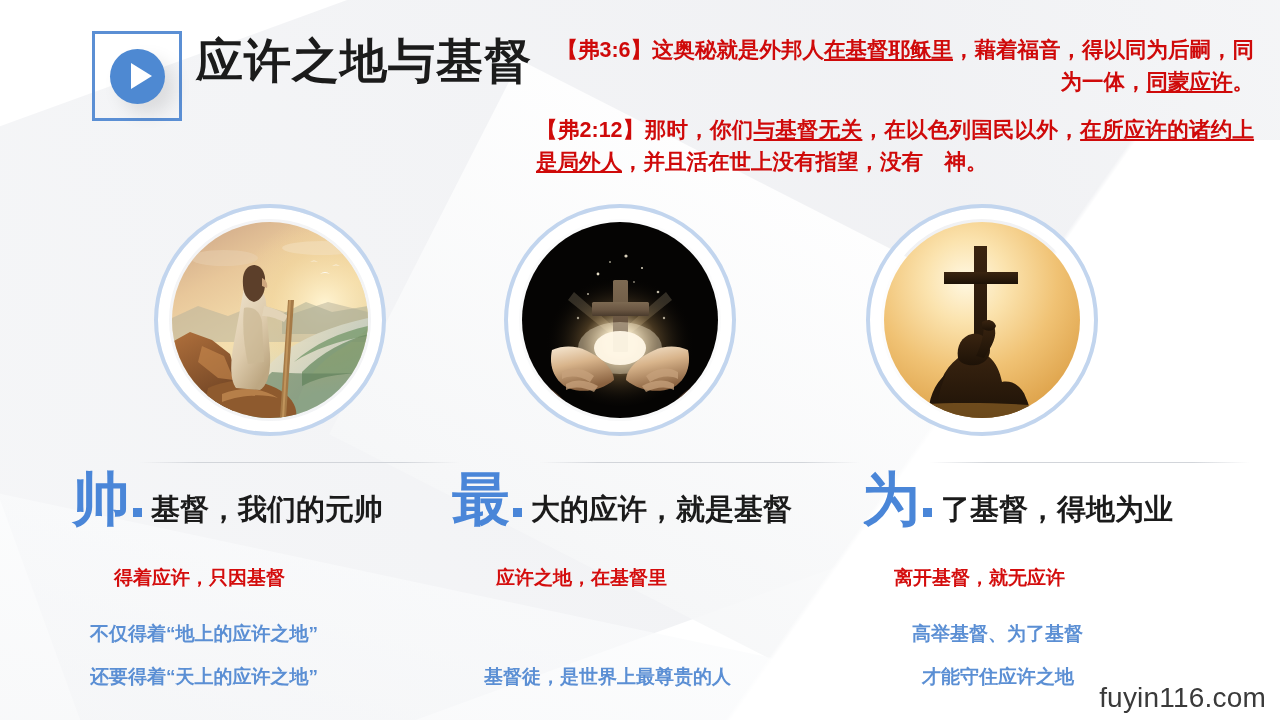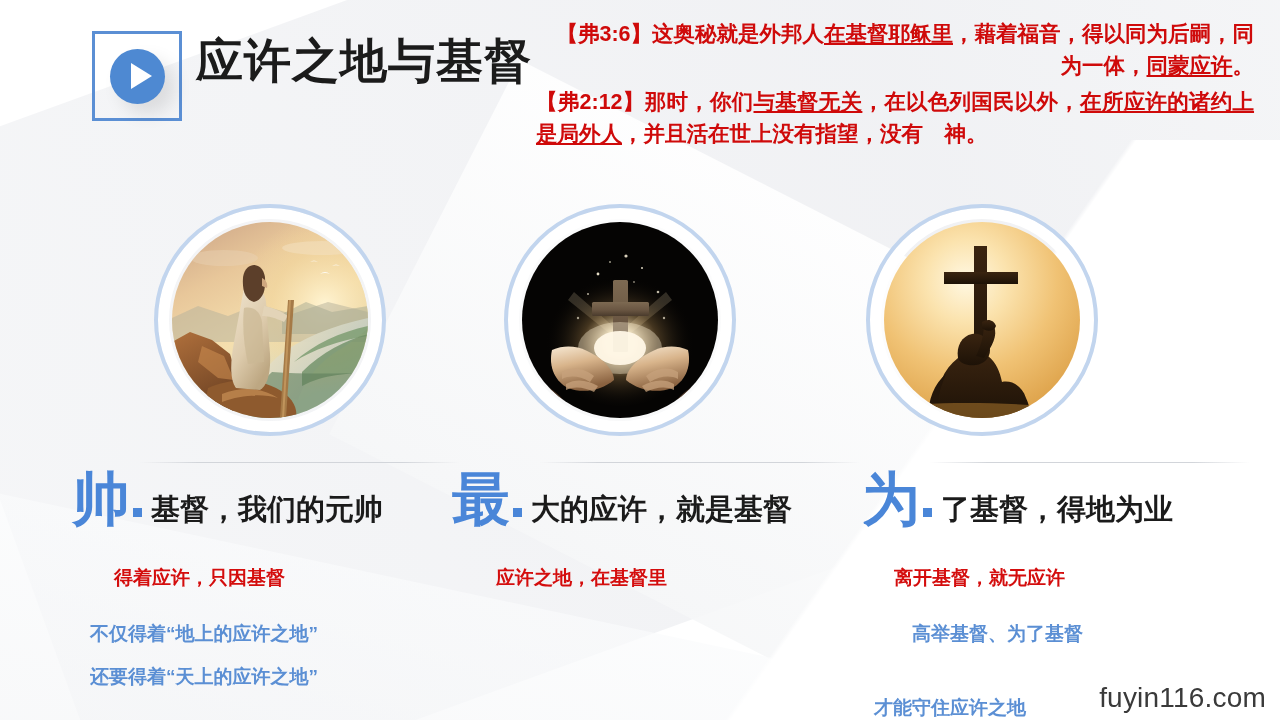--- a/index.html
+++ b/index.html
@@ -95,21 +95,21 @@
   .scripture {
     position: absolute;
     left: 536px; top: 18px;
     width: 718px;
     color: #cf0a0a;
     font-size: 21.5px;
     font-weight: 700;
     line-height: 32px;
     text-align: justify;
   }
-  .scripture p { margin: 0 0 4px 0; }
+  .scripture p { margin: 16px 0 4px 0; }
   .scripture .u { text-decoration: underline; text-underline-offset: 2px; }
   .scripture .v1 { text-align: right; }
 
   
   .photo-wrap {
     position: absolute;
     width: 196px; height: 196px;
   }
   .photo-ring {
     position: absolute;
@@ -408,20 +408,21 @@
     <span class="big">为</span>
     <span class="dot"></span>
     <span class="rest">了基督，得地为业</span>
   </div>
 
   <div class="col-head" style="left:114px; top:565px;">得着应许，只因基督</div>
   <div class="col-line" style="left:90px; top:621px;">不仅得着“地上的应许之地”</div>
   <div class="col-line" style="left:90px; top:664px;">还要得着“天上的应许之地”</div>
 
   <div class="col-head" style="left:496px; top:565px;">应许之地，在基督里</div>
+  <div class="col-line" style="left:484px; top:664px;">基督徒，是世界上最尊贵的人</div>
 
   <div class="col-head" style="left:894px; top:565px;">离开基督，就无应许</div>
   <div class="col-line" style="left:912px; top:621px;">高举基督、为了基督</div>
-  <div class="col-line" style="left:874px; top:664px;margin-top:31px;">才能守住应许之地</div>
+  <div class="col-line" style="left:922px; top:664px;">才能守住应许之地</div>
 
   <div class="watermark">fuyin116.com</div>
 
 </div>
 
 </body></html>

